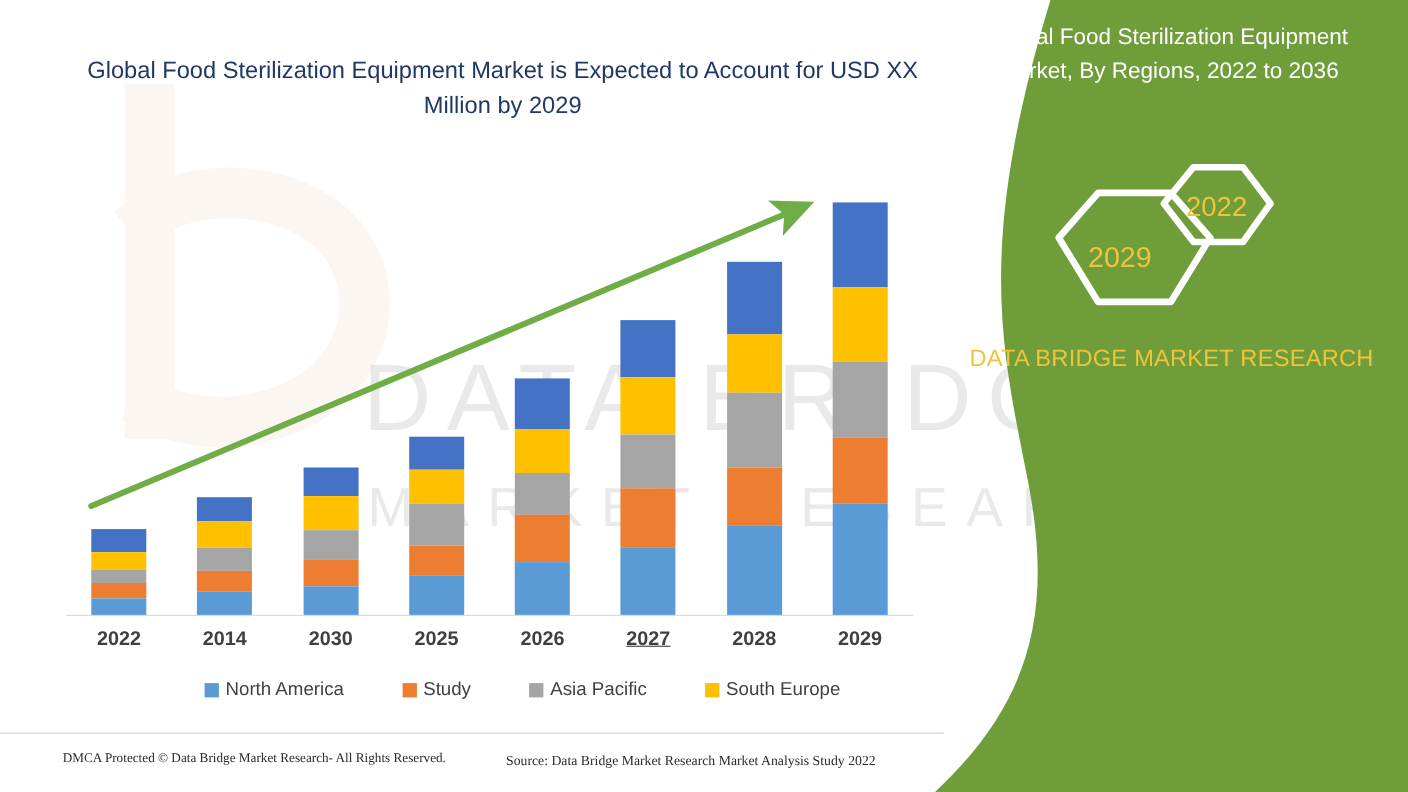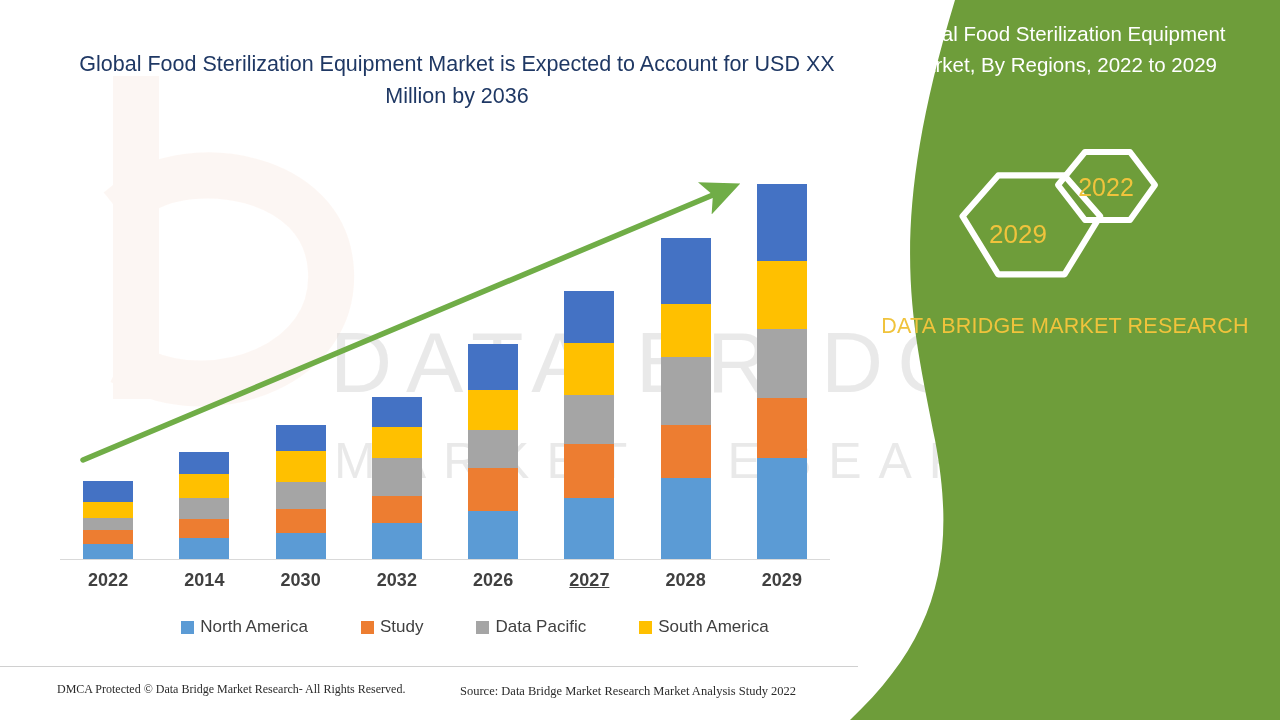--- a/index.html
+++ b/index.html
@@ -173,21 +173,21 @@
   <div class="wm-layer">
     <svg class="wm-b" viewBox="0 0 300 360">
       <path d="M40 10 L40 300 M40 120 C 90 80, 230 95, 235 195 C 240 290, 120 330, 45 295" fill="none" stroke="#E8A07A" stroke-width="46" stroke-linecap="square"></path>
     </svg>
     <div class="wm-text">
       <span>DATA BRIDGE</span>
       <span class="l2">MARKET RESEARCH</span>
     </div>
   </div>
 
-  <div class="chart-title">Global Food Sterilization Equipment Market is Expected to Account for USD XX Million by 2036</div>
+  <div class="chart-title">Global Food Sterilization Equipment Market is Expected to Account for USD XX Million by 2029</div>
 
   <div class="plot">
     <div class="axis-line"></div>
     <div class="bars" id="bars">
         <div class="bar-col" style="left: 23.125px;">
           <div class="seg" title="Middle East and Africa 2022" style="height: 20.1613px; background: rgb(68, 114, 196);"></div>
           <div class="seg" title="South America 2022" style="height: 16.129px; background: rgb(255, 192, 0);"></div>
           <div class="seg" title="Asia Pacific 2022" style="height: 12.0968px; background: rgb(165, 165, 165);"></div>
           <div class="seg" title="Europe 2022" style="height: 14.1129px; background: rgb(237, 125, 49);"></div>
           <div class="seg" title="North America 2022" style="height: 15.121px; background: rgb(91, 155, 213);"></div>
@@ -250,56 +250,56 @@
         <path d="M0,0 L7,3.2 L0,6.4 L1.6,3.2 Z" fill="#70AD47"></path>
       </marker>
     </defs>
     <line x1="23" y1="290" x2="660" y2="22" stroke="#70AD47" stroke-width="5.5" marker-end="url(#ah)" stroke-linecap="round"></line>
   </svg>
 
   <div class="xlabels" id="xlabels">
       <div class="xlabel" style="left: 0.125px;">2022</div>
       <div class="xlabel" style="left: 96.375px;">2014</div>
       <div class="xlabel" style="left: 192.625px;">2030</div>
-      <div class="xlabel" style="left: 288.875px;">2032</div>
+      <div class="xlabel" style="left: 288.875px;">2025</div>
       <div class="xlabel" style="left: 385.125px;">2026</div>
       <div class="xlabel" style="left: 481.375px; text-decoration: underline;">2027</div>
       <div class="xlabel" style="left: 577.625px; text-align: center;">2028</div>
       <div class="xlabel" style="left: 673.875px;">2029</div>
     </div>
 
   <div class="legend" id="legend">
       <div class="legend-item">
         <span class="legend-swatch" style="background: rgb(91, 155, 213);"></span>
         <span class="legend-label">North America</span>
       </div>
       <div class="legend-item">
         <span class="legend-swatch" style="background: rgb(237, 125, 49);"></span>
         <span class="legend-label">Study</span>
       </div>
       <div class="legend-item">
         <span class="legend-swatch" style="background: rgb(165, 165, 165);"></span>
-        <span class="legend-label">Data Pacific</span>
+        <span class="legend-label">Asia Pacific</span>
       </div>
       <div class="legend-item">
         <span class="legend-swatch" style="background: rgb(255, 192, 0);"></span>
-        <span class="legend-label">South America</span>
+        <span class="legend-label">South Europe</span>
       </div>
     </div>
 
   <div class="footer-rule"></div>
   <div class="footer-dmca">DMCA Protected © Data Bridge Market Research- All Rights Reserved.</div>
   <div class="footer-source">Source: Data Bridge Market Research Market Analysis Study 2022</div>
 
   <div class="green-panel">
     <svg class="green-shape" viewBox="0 0 440 720" preserveAspectRatio="none">
       <path d="M115,0 L440,0 L440,720 L10,720 C 95,640 118,560 95,440 C 72,320 45,230 115,0 Z" fill="#6E9D3A"></path>
     </svg>
 
-    <div class="panel-title">Global Food Sterilization Equipment Market, By Regions, 2022 to 2029</div>
+    <div class="panel-title">Global Food Sterilization Equipment Market, By Regions, 2022 to 2036</div>
 
     <div class="hex-wrap">
       <svg viewBox="0 0 240 170" width="240" height="170">
 
         <path d="M25,60 L60,20 L125,20 L160,60 L125,117 L60,117 Z" transform="translate(-3,15) scale(1.02)" fill="none" stroke="#ffffff" stroke-width="6" stroke-linejoin="round"></path>
 
         <path d="M118,45 L145,12 L190,12 L215,45 L190,80 L145,80 Z" fill="none" stroke="#ffffff" stroke-width="6" stroke-linejoin="round"></path>
         <text id="hexlbl2029" x="78" y="103" fill="#F0C33C" font-size="26" font-family="Liberation Sans, sans-serif" text-anchor="middle">2029</text>
         <text id="hexlbl2022" x="166" y="56" fill="#F0C33C" font-size="25" font-family="Liberation Sans, sans-serif" text-anchor="middle">2022</text>
       </svg>

